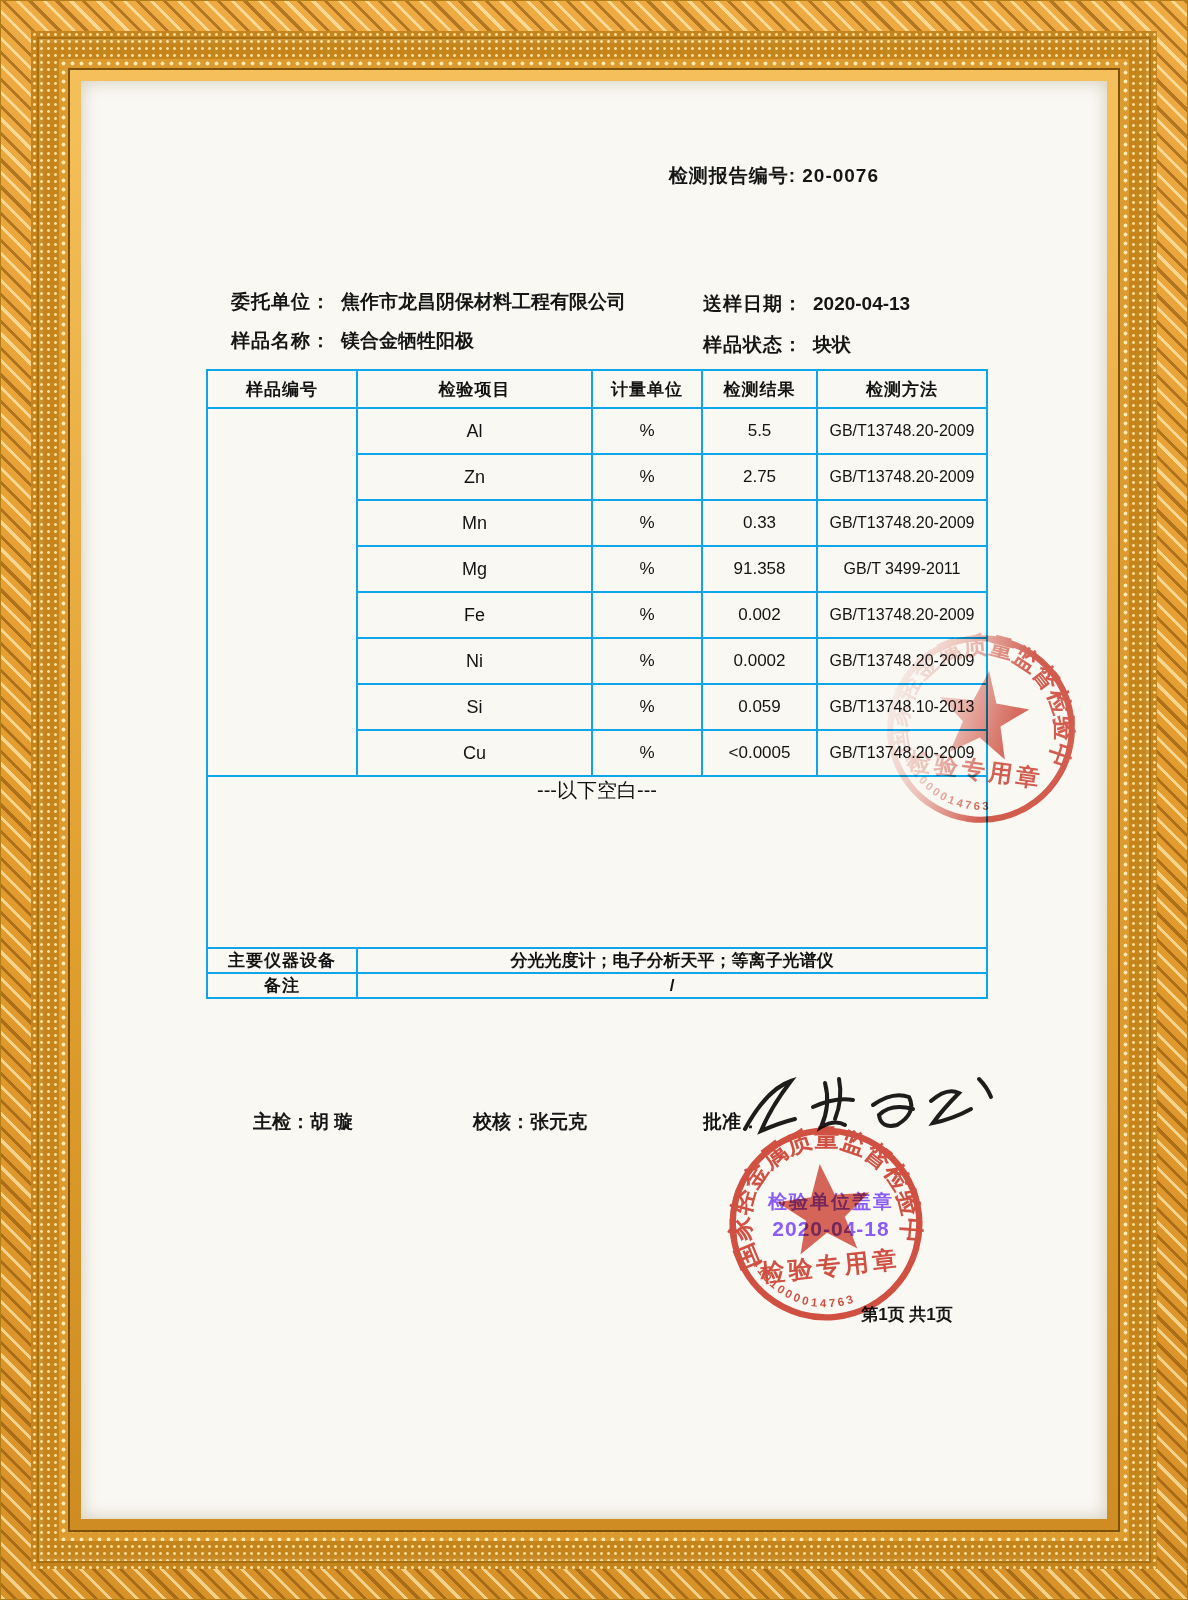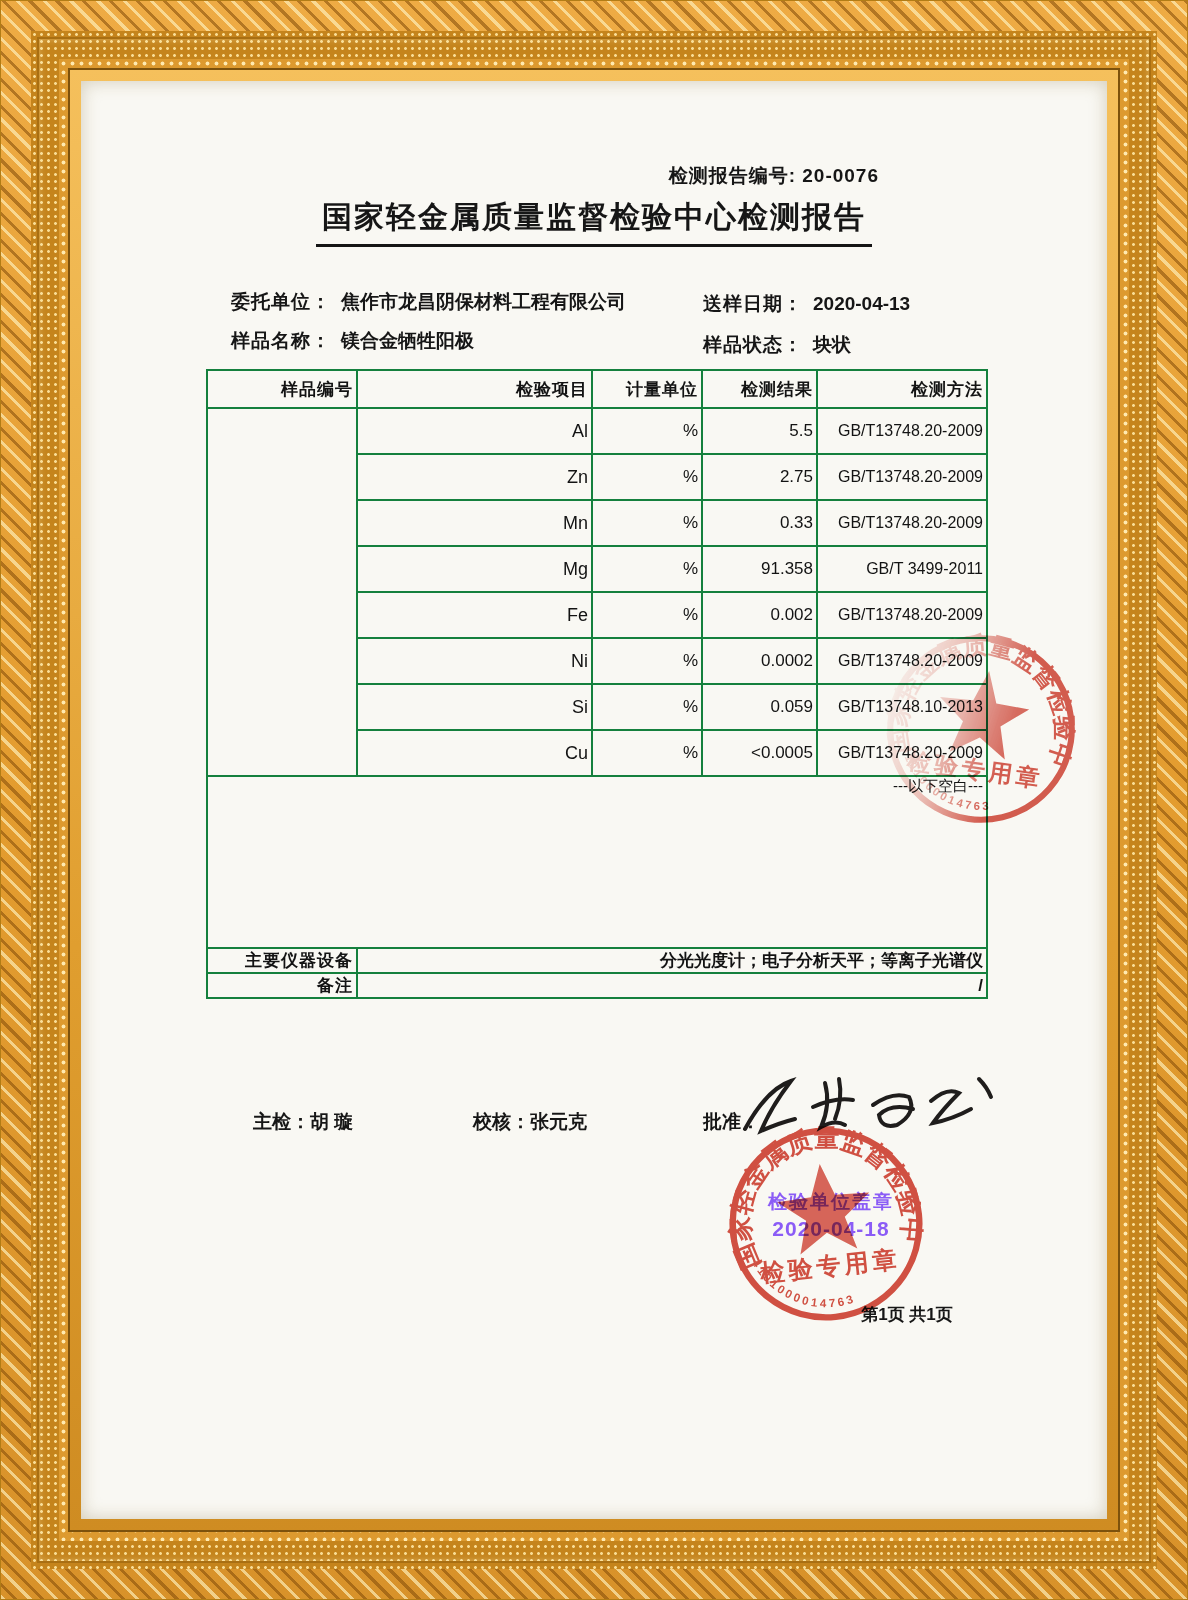--- a/index.html
+++ b/index.html
@@ -37,27 +37,27 @@
   .title-wrap{position:absolute;top:116px;left:0;width:100%;text-align:center;}
   .title-wrap span{display:inline-block;font-size:30px;font-weight:700;letter-spacing:2px;
              border-bottom:3px solid #151515;padding:0 6px 6px;}
 
   .meta-item{position:absolute;font-size:19px;font-weight:700;white-space:nowrap;}
   .m-label{letter-spacing:1px;}
   .m-val{margin-left:10px;font-weight:700;}
 
   table.report{position:absolute;left:125px;top:288px;width:780px;border-collapse:collapse;
                table-layout:fixed;font-size:17px;color:#131313;}
-  table.report th,table.report td{border:2px solid #15803d;text-align:right;padding:0 3px;
+  table.report th,table.report td{border:2px solid #0ea5e9;text-align:center;padding:0 3px;
                overflow:hidden;}
   table.report th{height:38px;font-weight:700;font-size:17px;letter-spacing:1px;}
   tr.data-row td{height:46px;}
   td.elem{font-size:18px;}
   td.method{font-size:16px;white-space:nowrap;border-radius:16px;}
-  td.blank-cell{height:172px;vertical-align:top;padding-top:9px;font-size:15px;}
+  td.blank-cell{height:172px;vertical-align:top;padding-top:9px;font-size:20px;}
   tr.small-row td{height:24px;font-size:17px;}
   td.left-cell{text-align:left;padding-left:14px;font-weight:600;}
   td.lbl{font-weight:700;letter-spacing:1px;}
 
   .note-line{position:absolute;left:125px;top:964px;font-size:17.5px;font-weight:600;letter-spacing:.5px;}
 
   .sig{position:absolute;top:1028px;font-size:19px;font-weight:700;white-space:nowrap;}
   .sig-inspector{left:172px;}
   .sig-reviewer{left:392px;}
   .sig-approver{left:622px;}
@@ -85,23 +85,20 @@
   <div class="f3">
    <div class="f4">
     <div class="f5">
      <div class="paper">
 
        <div class="report-no">
          <span>检测报告编号:</span>
          <span>20-0076</span>
        </div>
 
-       <div class="title-wrap">
-         <span>国家轻金属质量监督检验中心检测报告</span>
-       </div>
 
        <div class="meta-item" style="left:150px;top:208px;">
          <span class="m-label">委托单位：</span><span class="m-val">焦作市龙昌阴保材料工程有限公司</span>
        </div>
        <div class="meta-item" style="left:622px;top:210px;">
          <span class="m-label">送样日期：</span><span class="m-val">2020-04-13</span>
        </div>
        <div class="meta-item" style="left:150px;top:247px;">
          <span class="m-label">样品名称：</span><span class="m-val">镁合金牺牲阳极</span>
        </div>

